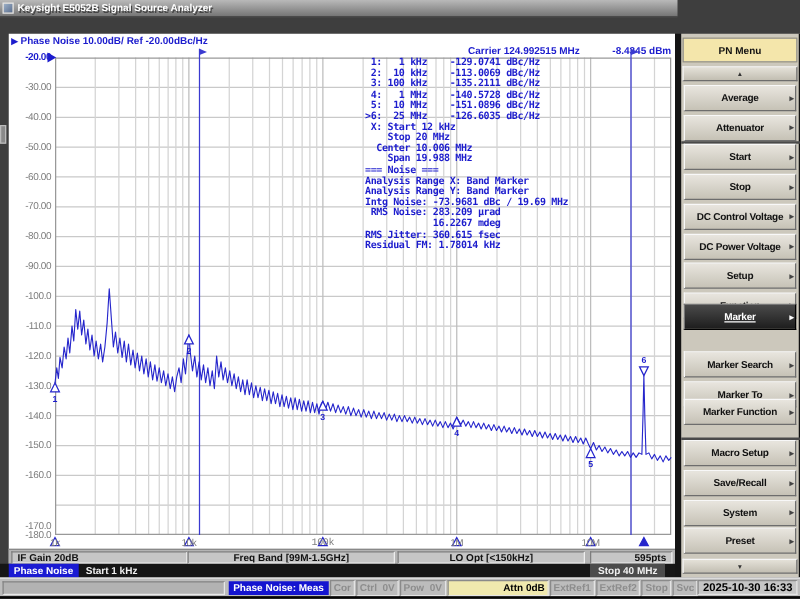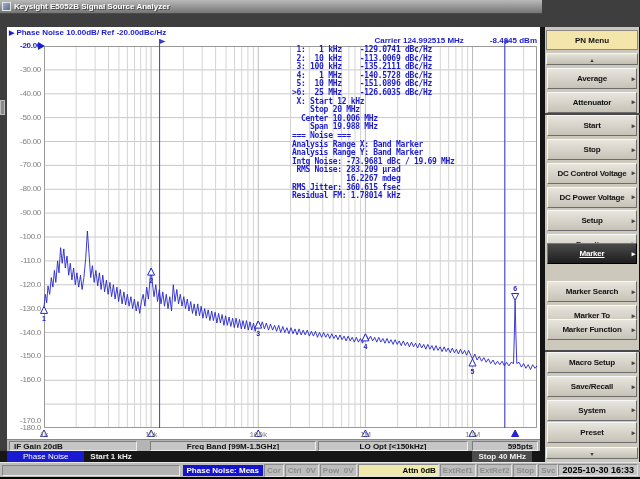--- a/index.html
+++ b/index.html
@@ -37,21 +37,21 @@
 
   
   .softkey-bar{position:absolute;left:0;top:412px;width:533px;height:12px;background:#b4b4b4;border-top:1px solid #888;}
   .seg{position:absolute;top:1px;height:10px;font-size:8px;font-weight:bold;color:#111;
     background:#c6c6c6;border:1px solid;border-color:#7d7d7d #eee #eee #7d7d7d;
     display:flex;align-items:center;overflow:hidden;white-space:nowrap;}
 
   
   .trace-bar{position:absolute;left:0;top:451px;width:540px;height:11px;background:#161616;
     display:flex;align-items:center;}
-  .trace-chip{background:#1a1ad2;color:#fff;font-size:8px;font-weight:normal;padding:1px 16px;margin-left:7px;}
+  .trace-chip{background:#1a1ad2;color:#fff;font-size:8px;font-weight:bold;padding:1px 4px;margin-left:7px;}
   .start-label{color:#f0f0f0;font-size:8px;font-weight:bold;margin-left:6px;flex:1;}
   .stop-chip{background:#4c4c4c;color:#f0f0f0;font-size:8px;font-weight:bold;padding:1px 6px;margin-right:8px;}
 
   
   .menu-divider{position:absolute;left:540px;top:27px;width:5px;height:435px;background:#141414;}
   .menu-panel{position:absolute;left:545px;top:27px;width:95px;height:435px;background:#ccc8bc;border-right:1px solid #111;}
   .menu-title{position:absolute;left:1px;top:3px;width:92px;height:20px;background:#f4e6ab;
     border:1px solid #8a8a8a;font-size:8px;font-weight:bold;color:#111;
     display:flex;align-items:center;justify-content:center;}
   .menu-scroll{position:absolute;left:1px;width:92px;height:12px;background:linear-gradient(#e4e1d8,#c2beb2);
@@ -171,21 +171,21 @@
       </div>
     <div id="xlabels">
         <div class="xlab" style="left: 24px;">1k</div>
         <div class="xlab" style="left: 131.126px;">10k</div>
         <div class="xlab" style="left: 238.252px; font-family: Liberation Mono, monospace;">100k</div>
         <div class="xlab" style="left: 345.378px;">1M</div>
         <div class="xlab" style="left: 452.504px;">10M</div>
       </div>
 
     <div class="softkey-bar" id="softkey-bar">
-        <div class="seg" style="left: 2px; width: 128px; justify-content: flex-start; padding: 0px 4px;">IF Gain 20dB</div>
+        <div class="seg" style="left: 2px; width: 141px; justify-content: flex-start; padding: 0px 4px;">IF Gain 20dB</div>
         <div class="seg" style="left: 143px; width: 166px; justify-content: center; padding: 0px 4px;">Freq Band [99M-1.5GHz]</div>
         <div class="seg" style="left: 311px; width: 150px; justify-content: center; padding: 0px 4px;">LO Opt [&lt;150kHz]</div>
         <div class="seg" style="left: 465px; width: 66px; justify-content: flex-end; padding: 0px 4px;">595pts</div>
       </div>
   </div>
 
   <div class="trace-bar">
     <span class="trace-chip">Phase Noise</span>
     <span class="start-label">Start 1 kHz</span>
     <span class="stop-chip">Stop 40 MHz</span>

